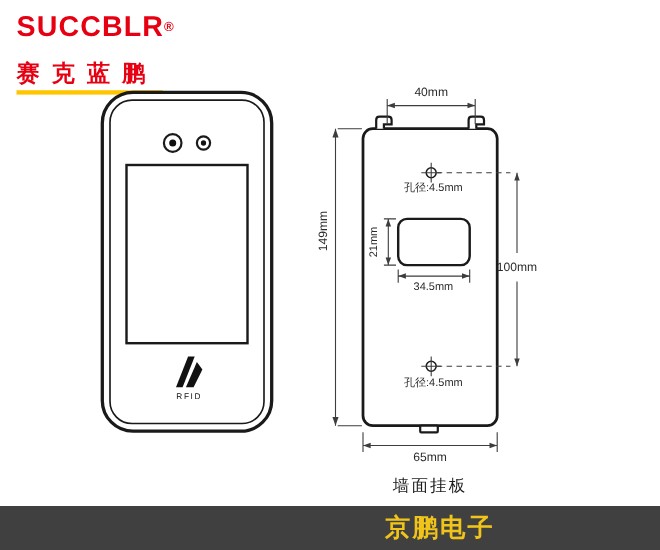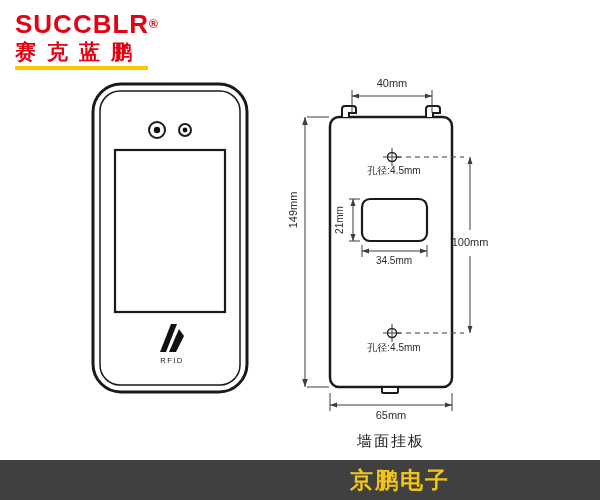--- a/index.html
+++ b/index.html
@@ -2,21 +2,21 @@
 <html><head>
 <meta charset="utf-8">
 <style>
   html,body{margin:0;padding:0;background:#fff;}
   .page{position:relative;width:600px;height:500px;background:#ffffff;overflow:hidden;
         font-family:"Liberation Sans",sans-serif;}
   
   .logo{position:absolute;left:15px;top:10px;width:190px;}
   .logo-en{color:#e60012;font-weight:800;font-size:26px;letter-spacing:1px;line-height:28px;}
   .logo-en .reg{font-size:12px;vertical-align:top;font-weight:700;}
-  .logo-cn{color:#e60012;font-weight:700;font-size:21px;letter-spacing:11px;line-height:24px;margin-top:2px;white-space:nowrap;}
+  .logo-cn{color:#e60012;font-weight:700;font-size:21px;letter-spacing:11px;line-height:24px;margin-top:18px;white-space:nowrap;}
   .logo-underline{width:133px;height:4px;background:#ffc600;margin-top:2px;}
   
   .outline{fill:#ffffff;stroke:#1a1a1a;}
   .inkfill{fill:#111111;stroke:none;}
   .dim-line{stroke:#3d3d3d;stroke-width:1;fill:none;}
   .dim-dash{stroke:#3d3d3d;stroke-width:1;fill:none;stroke-dasharray:5 4;}
   .dim-arrow{fill:#3d3d3d;stroke:none;}
   .dim-text{fill:#2b2b2b;font-family:"Liberation Sans",sans-serif;font-size:11px;}
   .dim-text-sm{fill:#2b2b2b;font-family:"Liberation Sans",sans-serif;font-size:10px;}
   .caption-text{fill:#1a1a1a;font-family:"Liberation Sans",sans-serif;font-size:15px;letter-spacing:2px;}

